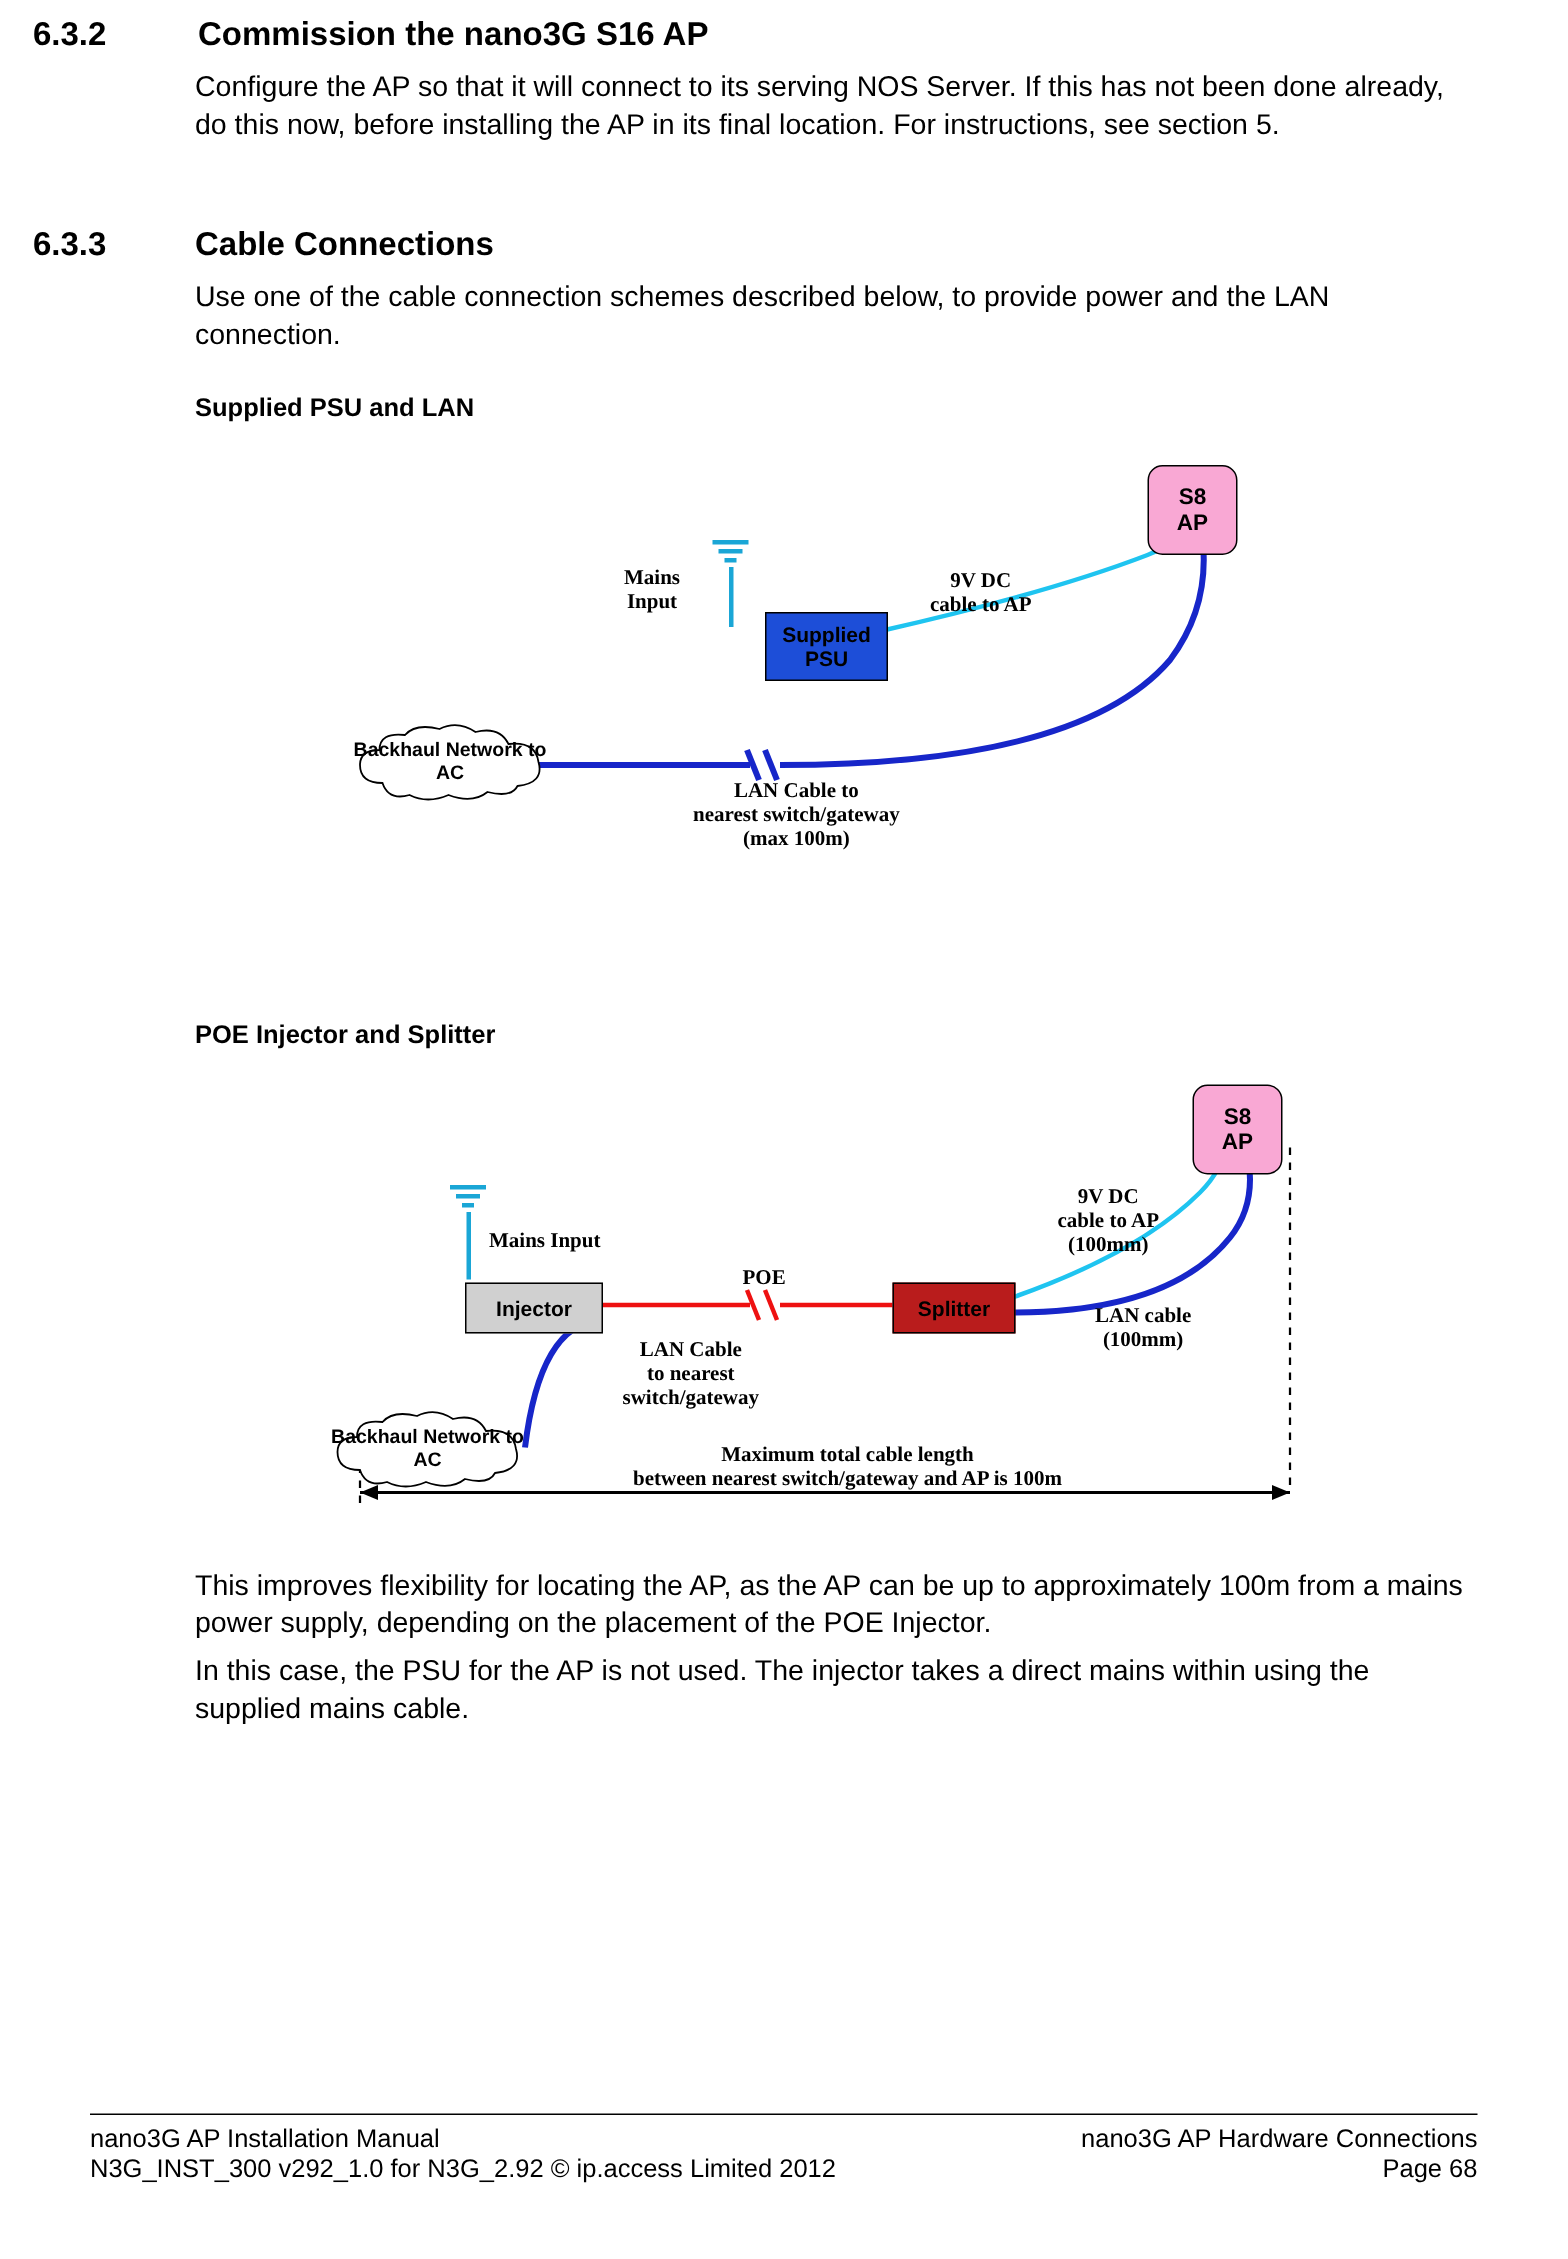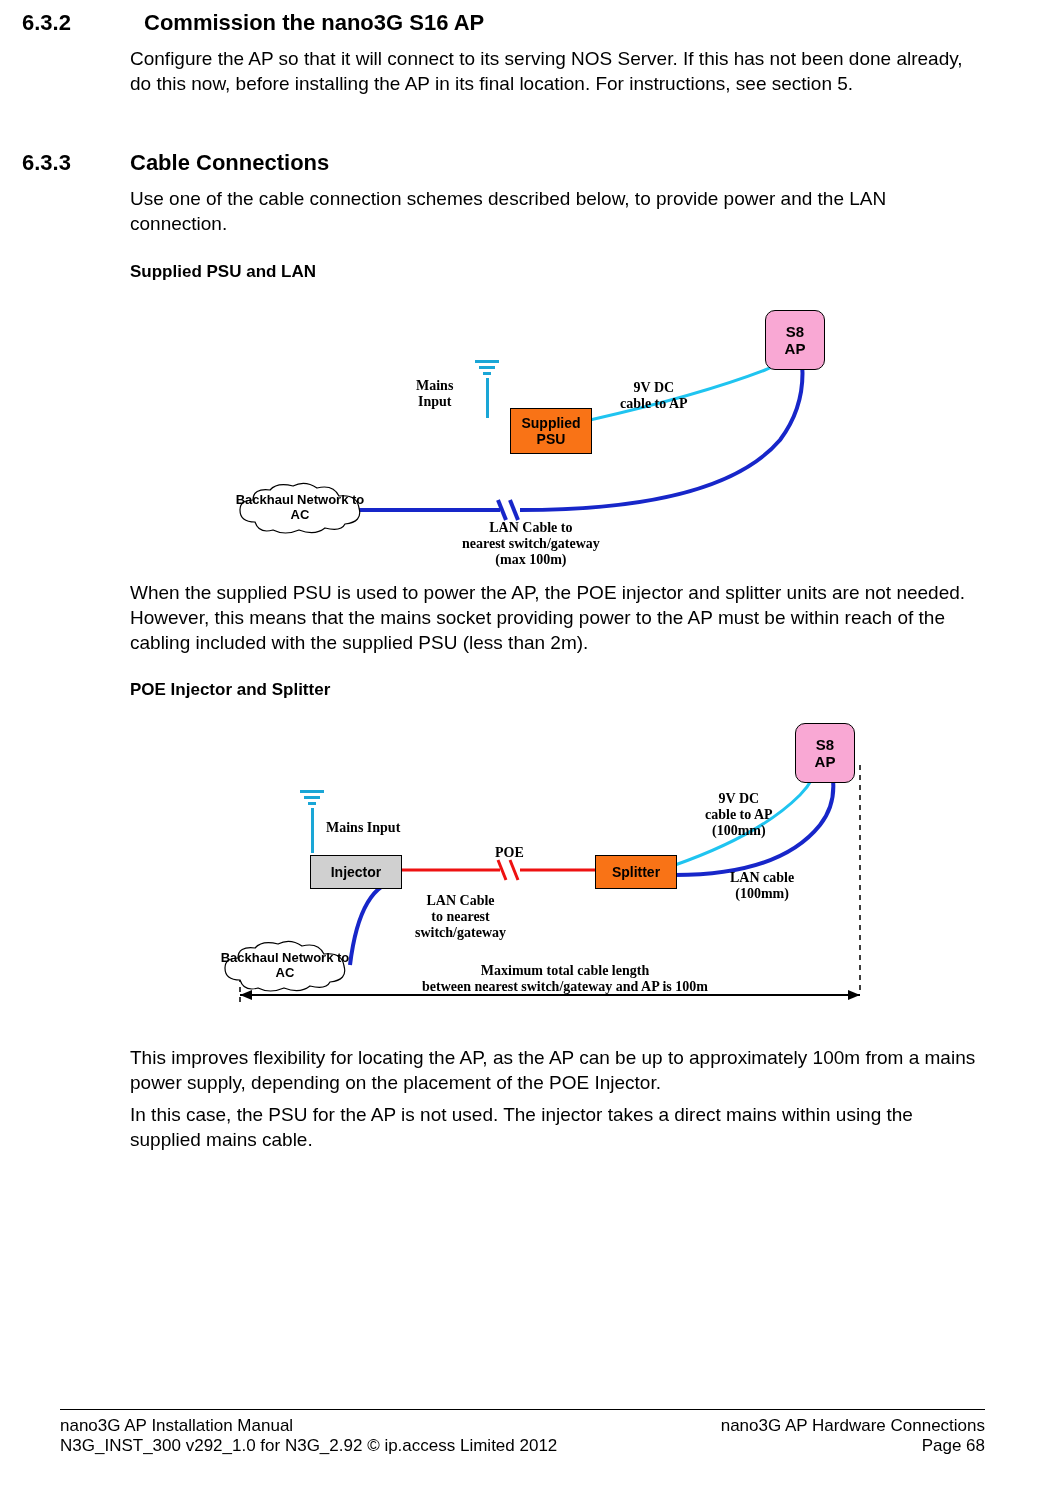--- a/index.html
+++ b/index.html
@@ -70,23 +70,23 @@
     position: absolute;
     border: 1px solid #000;
     text-align: center;
     font-size: 14px;
     font-weight: bold;
     display: flex;
     align-items: center;
     justify-content: center;
     white-space: pre;
   }
-  .psu-box { background: #f97316; width: 80px; height: 44px; }
+  .psu-box { background: #1d4ed8; width: 80px; height: 44px; }
   .inj-box { background: #d0d0d0; width: 90px; height: 32px; }
-  .spl-box { background: #f97316; width: 80px; height: 32px; }
+  .spl-box { background: #b91c1c; width: 80px; height: 32px; }
   .ap-box  {
     background: #f9a8d4;
     width: 58px; height: 58px;
     border-radius: 10px;
     font-size: 15px;
   }
   .cloud {
     position: absolute;
     width: 130px;
     height: 52px;
@@ -123,21 +123,21 @@
   }
 
   svg.wires { position: absolute; left:0; top:0; width:100%; height:100%; overflow: visible; }
 </style>
 </head>
 <body>
 
 <div class="page">
 
   <div class="sec-num" style="left:22px; top:10px;">6.3.2</div>
-  <div class="sec-title" style="left:144px;top:10px;">Commission the nano3G S16 AP</div>
+  <div class="sec-title" style="left:132px;top:10px;">Commission the nano3G S16 AP</div>
   <div class="body-text" style="left:130px;top:46px;right:60px;">Configure the AP so that it will connect to its serving NOS Server. If this has not been done already, do this now, before installing the AP in its final location. For instructions, see section 5.</div>
 
   <div class="sec-num" style="left:22px; top:150px;">6.3.3</div>
   <div class="sec-title" style="left:130px;top:150px;">Cable Connections</div>
   <div class="body-text" style="left:130px;top:186px;right:60px;">Use one of the cable connection schemes described below, to provide power and the LAN connection.</div>
 
   <div class="sub-title" style="left:130px;top:262px;">Supplied PSU and LAN</div>
 
   <div class="diagram" style="top:300px;height:260px;">
     <svg class="wires" viewBox="0 0 785 260">
@@ -172,21 +172,20 @@
         </svg>
       <span>Backhaul
 Network to AC</span>
     </div>
 
     <div class="dlabel" style="left:262px;top:220px;">LAN Cable to
 nearest switch/gateway
 (max 100m)</div>
   </div>
 
-  <div class="body-text" style="left:130px;top:580px;right:60px;">When the supplied PSU is used to power the AP, the POE injector and splitter units are not needed. However, this means that the mains socket providing power to the AP must be within reach of the cabling included with the supplied PSU (less than 2m).</div>
 
   <div class="sub-title" style="left:130px;top:680px;">POE Injector and Splitter</div>
 
   <div class="diagram" style="top:715px;height:310px;">
     <svg class="wires" viewBox="0 0 785 310">
 
       <path d="M 200 155 L 300 155 M 320 155 L 395 155" stroke="#e11" stroke-width="3" fill="none"></path>
       <line x1="298" y1="145" x2="306" y2="165" stroke="#e11" stroke-width="3"></line>
       <line x1="310" y1="145" x2="318" y2="165" stroke="#e11" stroke-width="3"></line>
 

